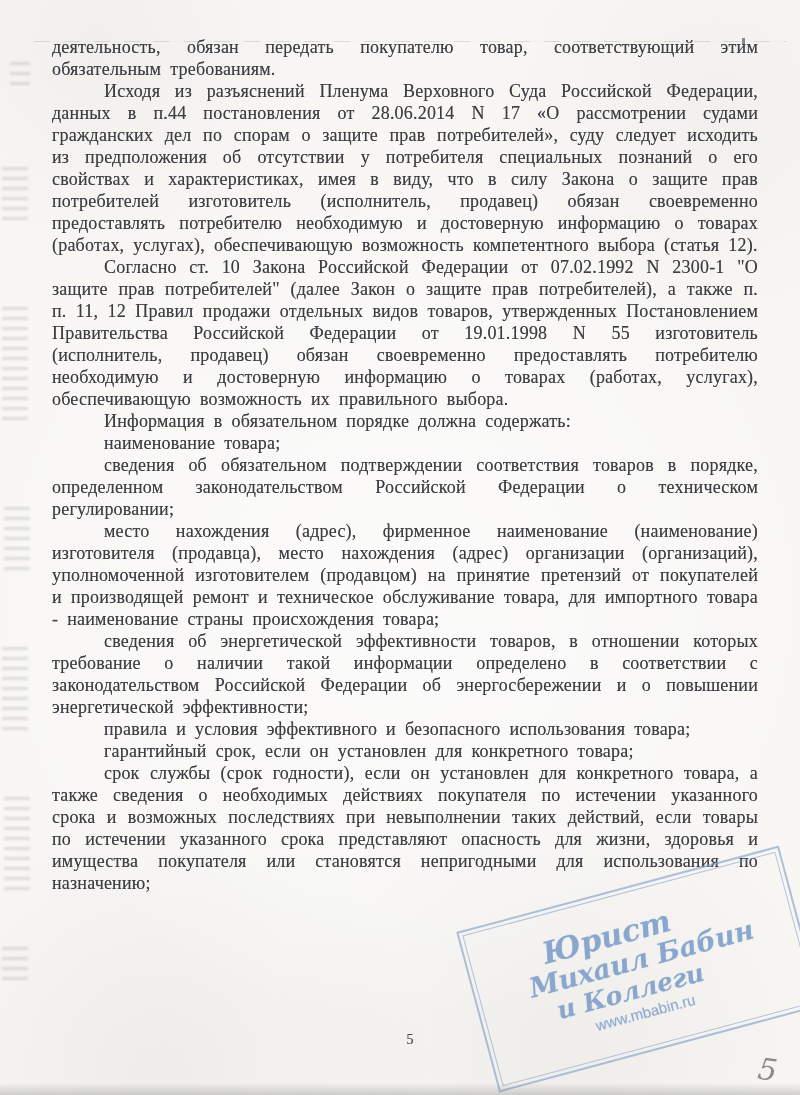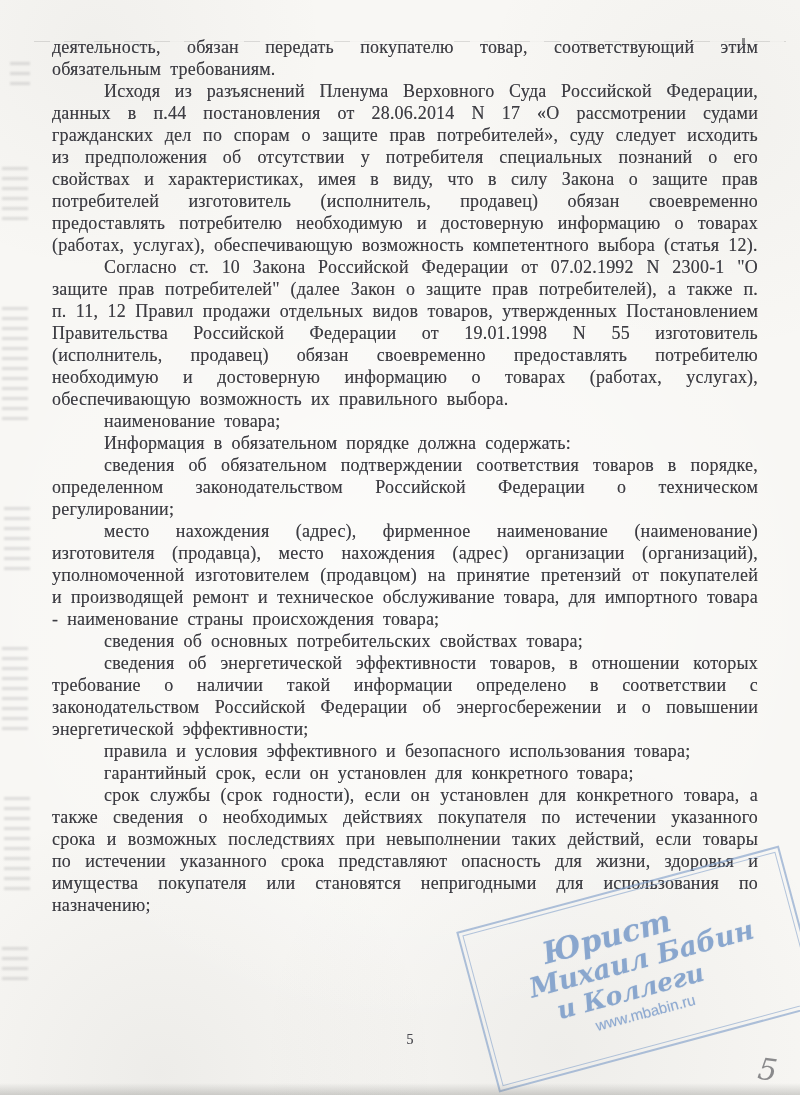--- a/index.html
+++ b/index.html
@@ -102,25 +102,24 @@
   <div class="ghost g3"></div>
   <div class="ghost g4"></div>
   <div class="ghost g5"></div>
   <div class="ghost g6"></div>
   <div class="ghost g7"></div>
 
   <div class="content">
     <p>деятельность, обязан передать покупателю товар, соответствующий этим обязательным требованиям.</p>
     <p class="indent">Исходя из разъяснений Пленума Верховного Суда Российской Федерации, данных в п.44 постановления от 28.06.2014 N 17 «О рассмотрении судами гражданских дел по спорам о защите прав потребителей», суду следует исходить из предположения об отсутствии у потребителя специальных познаний о его свойствах и характеристиках, имея в виду, что в силу Закона о защите прав потребителей изготовитель (исполнитель, продавец) обязан своевременно предоставлять потребителю необходимую и достоверную информацию о товарах (работах, услугах), обеспечивающую возможность компетентного выбора (статья 12).</p>
     <p class="indent">Согласно ст. 10 Закона Российской Федерации от 07.02.1992 N 2300-1 "О защите прав потребителей" (далее Закон о защите прав потребителей), а также п. п. 11, 12 Правил продажи отдельных видов товаров, утвержденных Постановлением Правительства Российской Федерации от 19.01.1998 N 55 изготовитель (исполнитель, продавец) обязан своевременно предоставлять потребителю необходимую и достоверную информацию о товарах (работах, услугах), обеспечивающую возможность их правильного выбора.</p>
+    <p class="indent">Информация в обязательном порядке должна содержать:</p>
     <p class="indent">наименование товара;</p>
-    <p class="indent">Информация в обязательном порядке должна содержать:</p>
     <p class="indent">сведения об обязательном подтверждении соответствия товаров в порядке, определенном законодательством Российской Федерации о техническом регулировании;</p>
     <p class="indent">место нахождения (адрес), фирменное наименование (наименование) изготовителя (продавца), место нахождения (адрес) организации (организаций), уполномоченной изготовителем (продавцом) на принятие претензий от покупателей и производящей ремонт и техническое обслуживание товара, для импортного товара - наименование страны происхождения товара;</p>
-    <p class="indent">сведения об основных потребительских свойствах товара;</p>
     <p class="indent">сведения об энергетической эффективности товаров, в отношении которых требование о наличии такой информации определено в соответствии с законодательством Российской Федерации об энергосбережении и о повышении энергетической эффективности;</p>
     <p class="indent">правила и условия эффективного и безопасного использования товара;</p>
     <p class="indent">гарантийный срок, если он установлен для конкретного товара;</p>
     <p class="indent">срок службы (срок годности), если он установлен для конкретного товара, а также сведения о необходимых действиях покупателя по истечении указанного срока и возможных последствиях при невыполнении таких действий, если товары по истечении указанного срока представляют опасность для жизни, здоровья и имущества покупателя или становятся непригодными для использования по назначению;</p>
   </div>
 
   <div class="stamp">
     <div class="inner">
       <div class="l1">Юрист</div>
       <div class="l2">Михаил Бабин</div>

